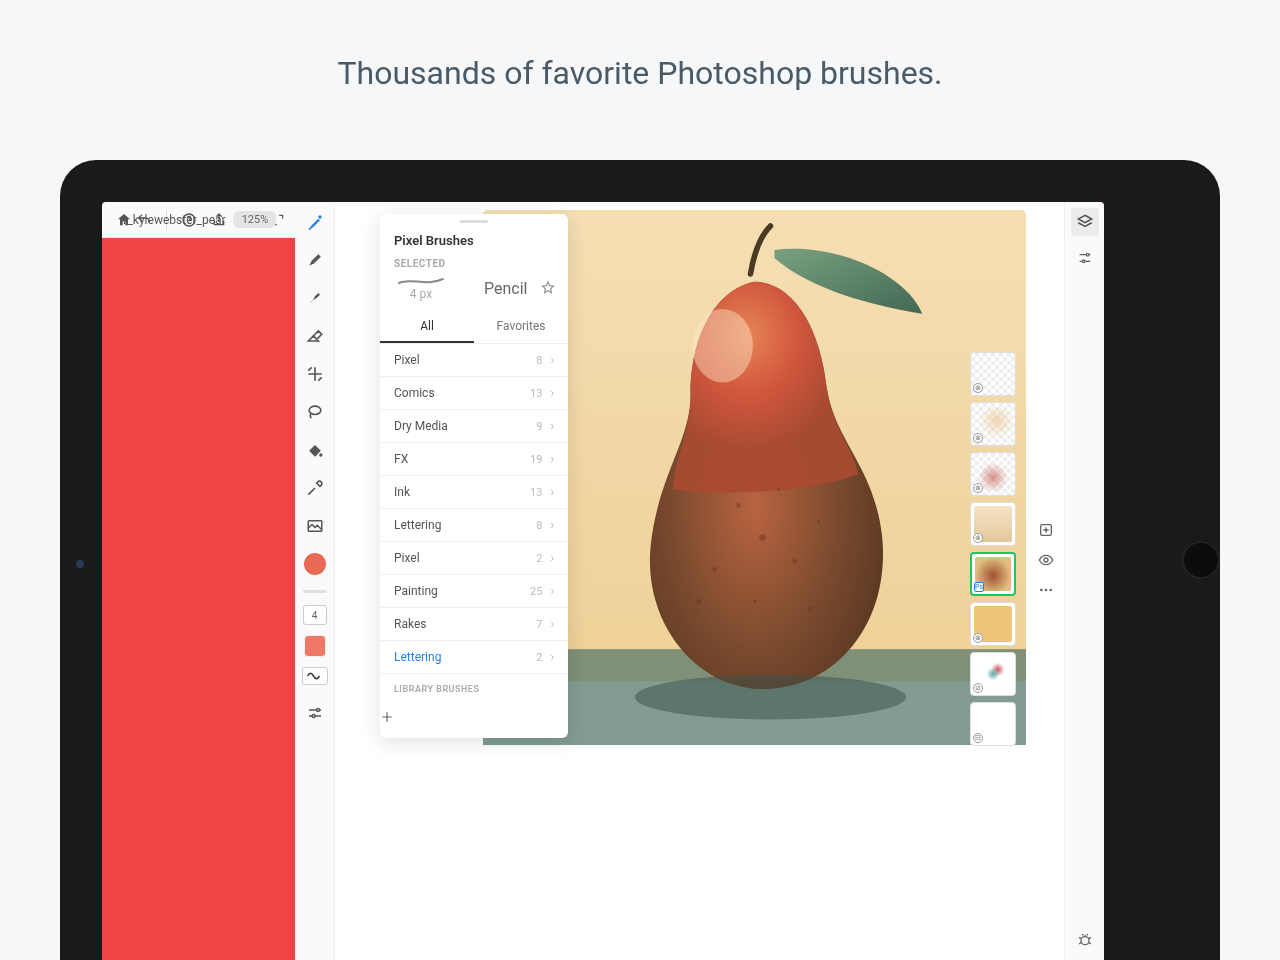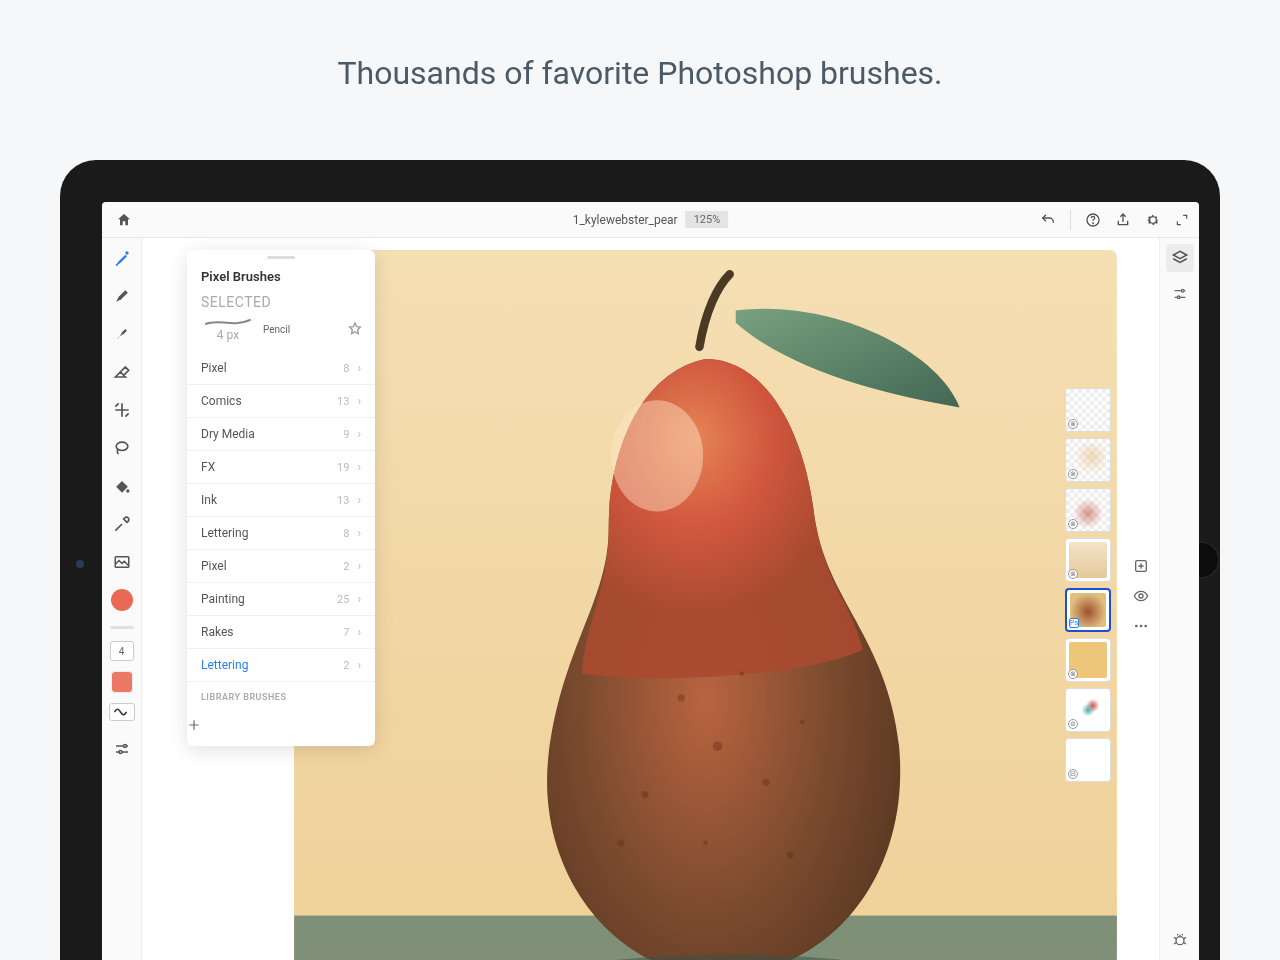--- a/index.html
+++ b/index.html
@@ -1,25 +1,25 @@
 <!DOCTYPE html>
 <html><head>
 <meta charset="utf-8">
 <style>
 *{box-sizing:border-box;margin:0;padding:0;font-family:-apple-system,BlinkMacSystemFont,"Segoe UI",Roboto,sans-serif;}
 body{background:#f5f7f8;width:1280px;height:960px;overflow:hidden;position:relative;}
 .headline{text-align:center;font-size:32px;color:#4a5a66;padding:54px 0 50px;font-weight:400;}
 .ipad-frame{position:absolute;left:60px;top:160px;width:1160px;height:800px;background:#1a1a1a;border-radius:36px 36px 0 0;padding:42px 42px 0 42px;}
 .ipad-camera{position:absolute;left:16px;top:50%;width:8px;height:8px;border-radius:50%;background:#2a3a5a;}
 .ipad-home{position:absolute;right:-0px;top:50%;transform:translateY(-50%);width:38px;height:38px;border-radius:50%;background:#0c0c0c;border:2px solid #222;}
-.screen{background:#ef4444;width:1097px;height:758px;border-radius:4px 4px 0 0;overflow:hidden;position:relative;display:flex;flex-direction:column;}
+.screen{background:#ef4444;width:1002px;height:758px;border-radius:4px 4px 0 0;overflow:hidden;position:relative;display:flex;flex-direction:row;}
 .topbar{height:36px;display:flex;align-items:center;padding:0 10px;border-bottom:1px solid #e8e8e8;background:#fafafa;position:relative;}
 .home-btn{width:24px;height:24px;display:flex;align-items:center;justify-content:center;color:#555;}
 .title-wrap{position:absolute;left:50%;transform:translateX(-50%);display:flex;align-items:center;gap:8px;font-size:12px;color:#555;}
-.zoom-badge{background:#e4e4e4;padding:2px 8px;border-radius:0;font-size:11px;color:#666;}
+.zoom-badge{background:#e4e4e4;padding:2px 8px;border-radius:6px;font-size:11px;color:#666;}
 .top-right{margin-left:auto;display:flex;align-items:center;gap:14px;color:#555;}
 .top-right .sep{width:1px;height:20px;background:#ddd;}
 .icon-btn{cursor:pointer;display:flex;align-items:center;justify-content:center;}
 
 .body{flex:1;display:flex;position:relative;}
 .left-tools{width:40px;background:#fafafa;border-right:1px solid #eee;display:flex;flex-direction:column;align-items:center;padding-top:6px;gap:10px;}
 .tool{width:28px;height:28px;display:flex;align-items:center;justify-content:center;color:#555;cursor:pointer;}
 .tool.active{color:#2680eb;}
 .color-swatch{width:22px;height:22px;border-radius:50%;}
 .size-chip{width:24px;height:20px;border:1px solid #ccc;border-radius:3px;font-size:10px;display:flex;align-items:center;justify-content:center;color:#666;background:#fff;}
@@ -28,35 +28,35 @@
 .tool-sep{width:24px;height:3px;background:#e0e0e0;border-radius:2px;margin:2px 0;}
 
 .canvas{flex:1;position:relative;background:#fff;}
 .art{position:absolute;left:140px;top:0;right:30px;bottom:0;}
 
 .right-col{width:40px;background:#fafafa;border-left:1px solid #eee;display:flex;flex-direction:column;align-items:center;padding-top:6px;gap:14px;color:#666;}
 .layers-btn{width:28px;height:28px;border-radius:4px;background:#ececec;display:flex;align-items:center;justify-content:center;}
 
 .layer-strip{position:absolute;right:48px;top:150px;display:flex;flex-direction:column;gap:6px;}
 .layer-thumb{width:46px;height:44px;border:1px solid #ddd;border-radius:4px;background:#fff;position:relative;overflow:hidden;}
-.layer-thumb.selected{border:2px solid #1d4ed8;}
+.layer-thumb.selected{border:2px solid #22c55e;}
 .layer-marker{position:absolute;left:2px;bottom:2px;width:10px;height:10px;border-radius:50%;border:1px solid #999;background:#fff;font-size:7px;display:flex;align-items:center;justify-content:center;color:#777;}
 .layer-marker.ps{border-radius:2px;border-color:#2680eb;color:#2680eb;}
 
 .right-mini{position:absolute;right:10px;top:320px;display:flex;flex-direction:column;gap:14px;color:#666;align-items:center;}
 
 .brush-panel{position:absolute;left:45px;top:12px;width:188px;background:#fff;border-radius:6px;box-shadow:0 4px 20px rgba(0,0,0,.12);z-index:10;}
 .panel-handle{width:28px;height:3px;background:#ddd;border-radius:2px;margin:6px auto 4px;}
 .panel-title{padding:6px 14px 10px;font-size:13px;font-weight:600;color:#333;}
-.sel-label{padding:0 14px;font-size:14px;letter-spacing:.5px;color:#aaa;font-weight:400;}
+.sel-label{padding:0 14px;font-size:10px;letter-spacing:.5px;color:#aaa;font-weight:700;}
 .sel-row{display:flex;align-items:center;padding:6px 12px 10px;}
 .stroke-preview{flex:0 0 58px;display:flex;flex-direction:column;align-items:center;}
 .stroke-line{width:48px;height:12px;}
 .stroke-px{font-size:12px;color:#aaa;margin-top:0;}
-.sel-name{flex:1;font-size:10px;color:#666;padding-left:6px;}
+.sel-name{flex:1;font-size:16px;color:#666;padding-left:6px;margin-left:28px;}
 .star{color:#999;}
 .tabs{display:flex;border-bottom:1px solid #eee;}
 .tab{flex:1;text-align:center;padding:8px 0;font-size:12px;color:#777;cursor:pointer;}
 .tab.active{color:#333;border-bottom:2px solid #333;}
 .cat-list{}
 .cat-row{display:flex;align-items:center;padding:9px 14px;border-bottom:1px solid #f0f0f0;font-size:12px;color:#555;cursor:pointer;}
 .cat-row.hl{color:#2680eb;}
 .cat-count{margin-left:auto;color:#bbb;font-size:11px;padding-right:8px;}
 .chev{color:#bbb;font-size:12px;}
 .lib-label{padding:10px 14px 6px;font-size:9px;letter-spacing:.5px;color:#aaa;font-weight:600;}
@@ -252,20 +252,24 @@
                 </svg>
               <div class="stroke-px">4 px</div>
             </div>
             <div class="sel-name">Pencil</div>
             <div class="star icon-btn">
               <svg width="16" height="16" viewBox="0 0 24 24" fill="none" stroke="currentColor" stroke-width="2">
                   <path d="M12 3l2.5 5.5L20 9l-4 4 1 6-5-3-5 3 1-6-4-4 5.5-.5z"></path>
                 </svg>
             </div>
           </div>
+          <div class="tabs">
+            <div class="tab active">All</div>
+            <div class="tab">Favorites</div>
+          </div>
           <div class="cat-list" id="cat-list">
               <div class="cat-row">
                 <span>Pixel</span>
                 <span class="cat-count">8</span>
                 <span class="chev">›</span>
               </div>
               <div class="cat-row">
                 <span>Comics</span>
                 <span class="cat-count">13</span>
                 <span class="chev">›</span>

